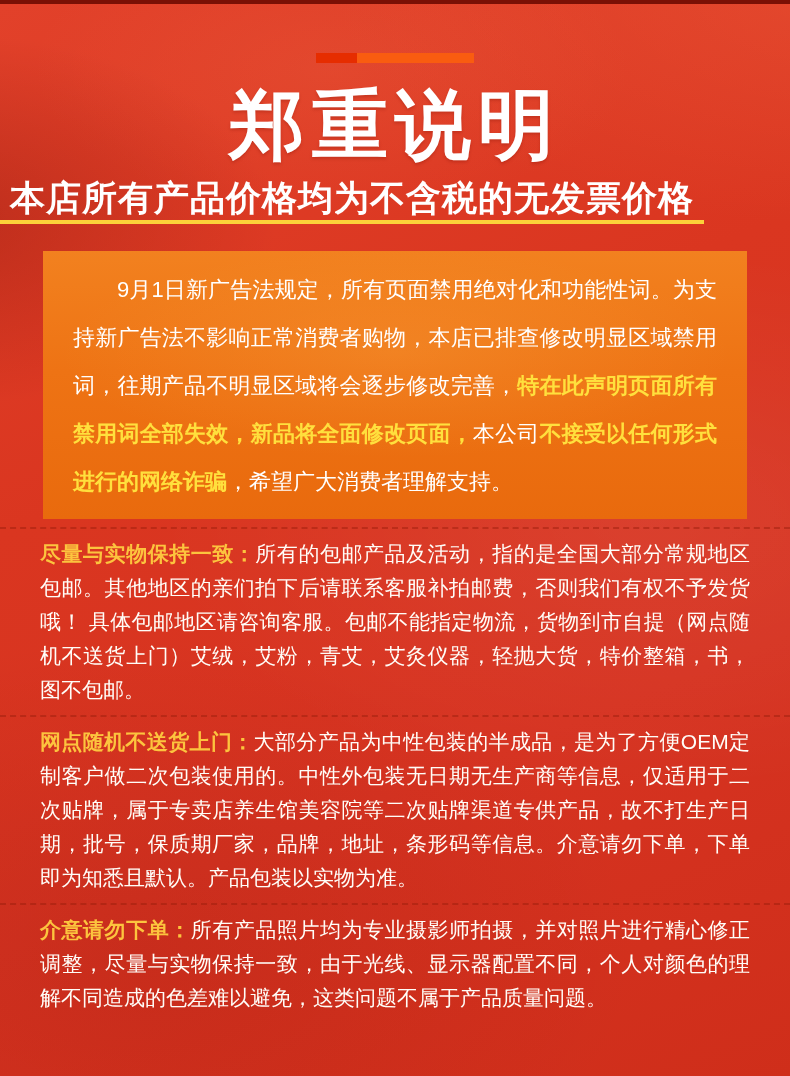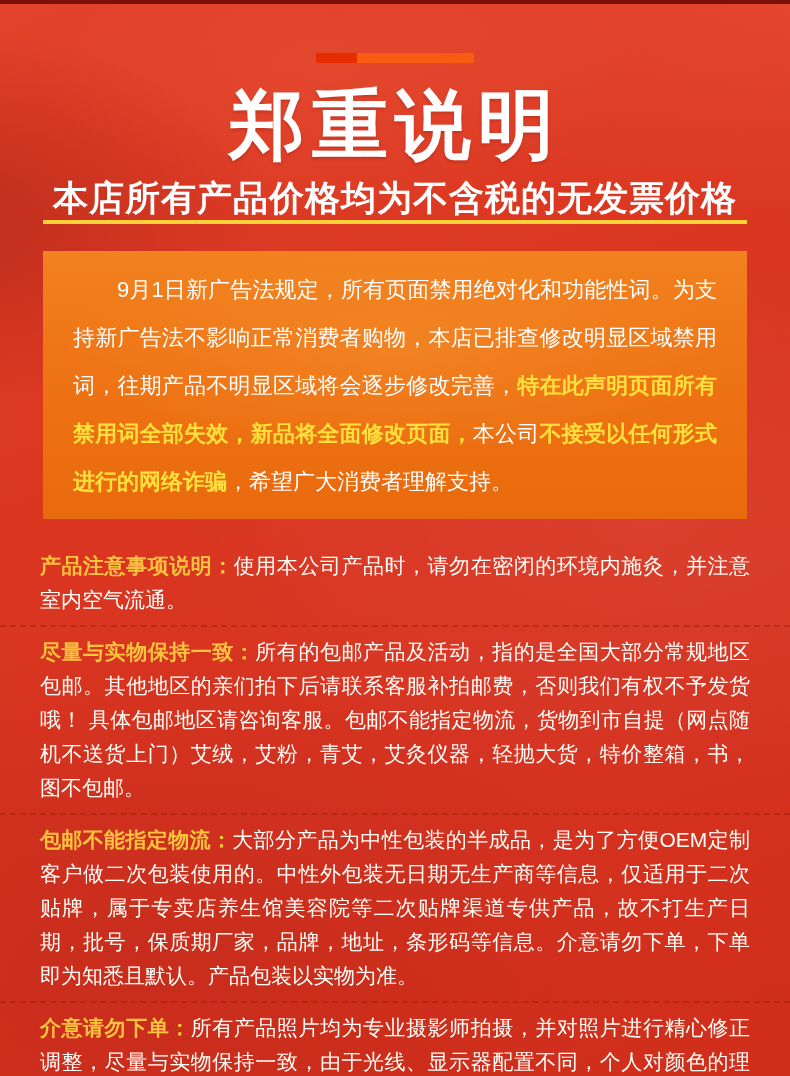--- a/index.html
+++ b/index.html
@@ -37,21 +37,21 @@
     margin-top: 10px;
     text-align: center;
     font-size: 76px;
     line-height: 104px;
     font-weight: bold;
     letter-spacing: 7px;
     color: #ffffff;
     text-shadow: 0 2px 3px rgba(120,15,0,0.25);
   }
 
-  .subtitle-wrap { text-align: center; }
+  .subtitle-wrap { }
   .subtitle-line {
     display: inline-block;
     font-size: 35px;
     line-height: 42px;
     font-weight: bold;
     color: #ffffff;
     border-bottom: 4px solid #fcd13a;
     padding: 0 10px 1px 10px;
     letter-spacing: 1px;
   }
@@ -101,22 +101,21 @@
   <div class="main-title">郑重说明</div>
 
   <div class="subtitle-wrap">
     <span class="subtitle-line">本店所有产品价格均为不含税的无发票价格</span>
     <br>
   </div>
 
   <div class="notice-box"><span class="seg-white">9月1日新广告法规定，所有页面禁用绝对化和功能性词。为支持新广告法不影响正常消费者购物，本店已排查修改明显区域禁用词，往期产品不明显区域将会逐步修改完善，</span><span class="seg-yellow">特在此声明页面所有禁用词全部失效，新品将全面修改页面，</span><span class="seg-white">本公司</span><span class="seg-yellow">不接受以任何形式进行的网络诈骗</span><span class="seg-white">，希望广大消费者理解支持。</span></div>
 
   <div class="content">
-      <div class="paragraph"><span class="p-label">产品注意事项说明：</span><span>使用本公司产品时，请勿在密闭的环境内施灸，并注意室内空气流通。</span></div>
       <hr class="p-divider">
       <div class="paragraph"><span class="p-label">尽量与实物保持一致：</span><span>所有的包邮产品及活动，指的是全国大部分常规地区包邮。其他地区的亲们拍下后请联系客服补拍邮费，否则我们有权不予发货哦！ 具体包邮地区请咨询客服。包邮不能指定物流，货物到市自提（网点随机不送货上门）艾绒，艾粉，青艾，艾灸仪器，轻抛大货，特价整箱，书，图不包邮。</span></div>
       <hr class="p-divider">
-      <div class="paragraph"><span class="p-label">包邮不能指定物流：</span><span>大部分产品为中性包装的半成品，是为了方便OEM定制客户做二次包装使用的。中性外包装无日期无生产商等信息，仅适用于二次贴牌，属于专卖店养生馆美容院等二次贴牌渠道专供产品，故不打生产日期，批号，保质期厂家，品牌，地址，条形码等信息。介意请勿下单，下单即为知悉且默认。产品包装以实物为准。</span></div>
+      <div class="paragraph"><span class="p-label">网点随机不送货上门：</span><span>大部分产品为中性包装的半成品，是为了方便OEM定制客户做二次包装使用的。中性外包装无日期无生产商等信息，仅适用于二次贴牌，属于专卖店养生馆美容院等二次贴牌渠道专供产品，故不打生产日期，批号，保质期厂家，品牌，地址，条形码等信息。介意请勿下单，下单即为知悉且默认。产品包装以实物为准。</span></div>
       <hr class="p-divider">
       <div class="paragraph"><span class="p-label">介意请勿下单：</span><span>所有产品照片均为专业摄影师拍摄，并对照片进行精心修正调整，尽量与实物保持一致，由于光线、显示器配置不同，个人对颜色的理解不同造成的色差难以避免，这类问题不属于产品质量问题。</span></div>
     </div>
 
 </div>
 
 </body></html>

